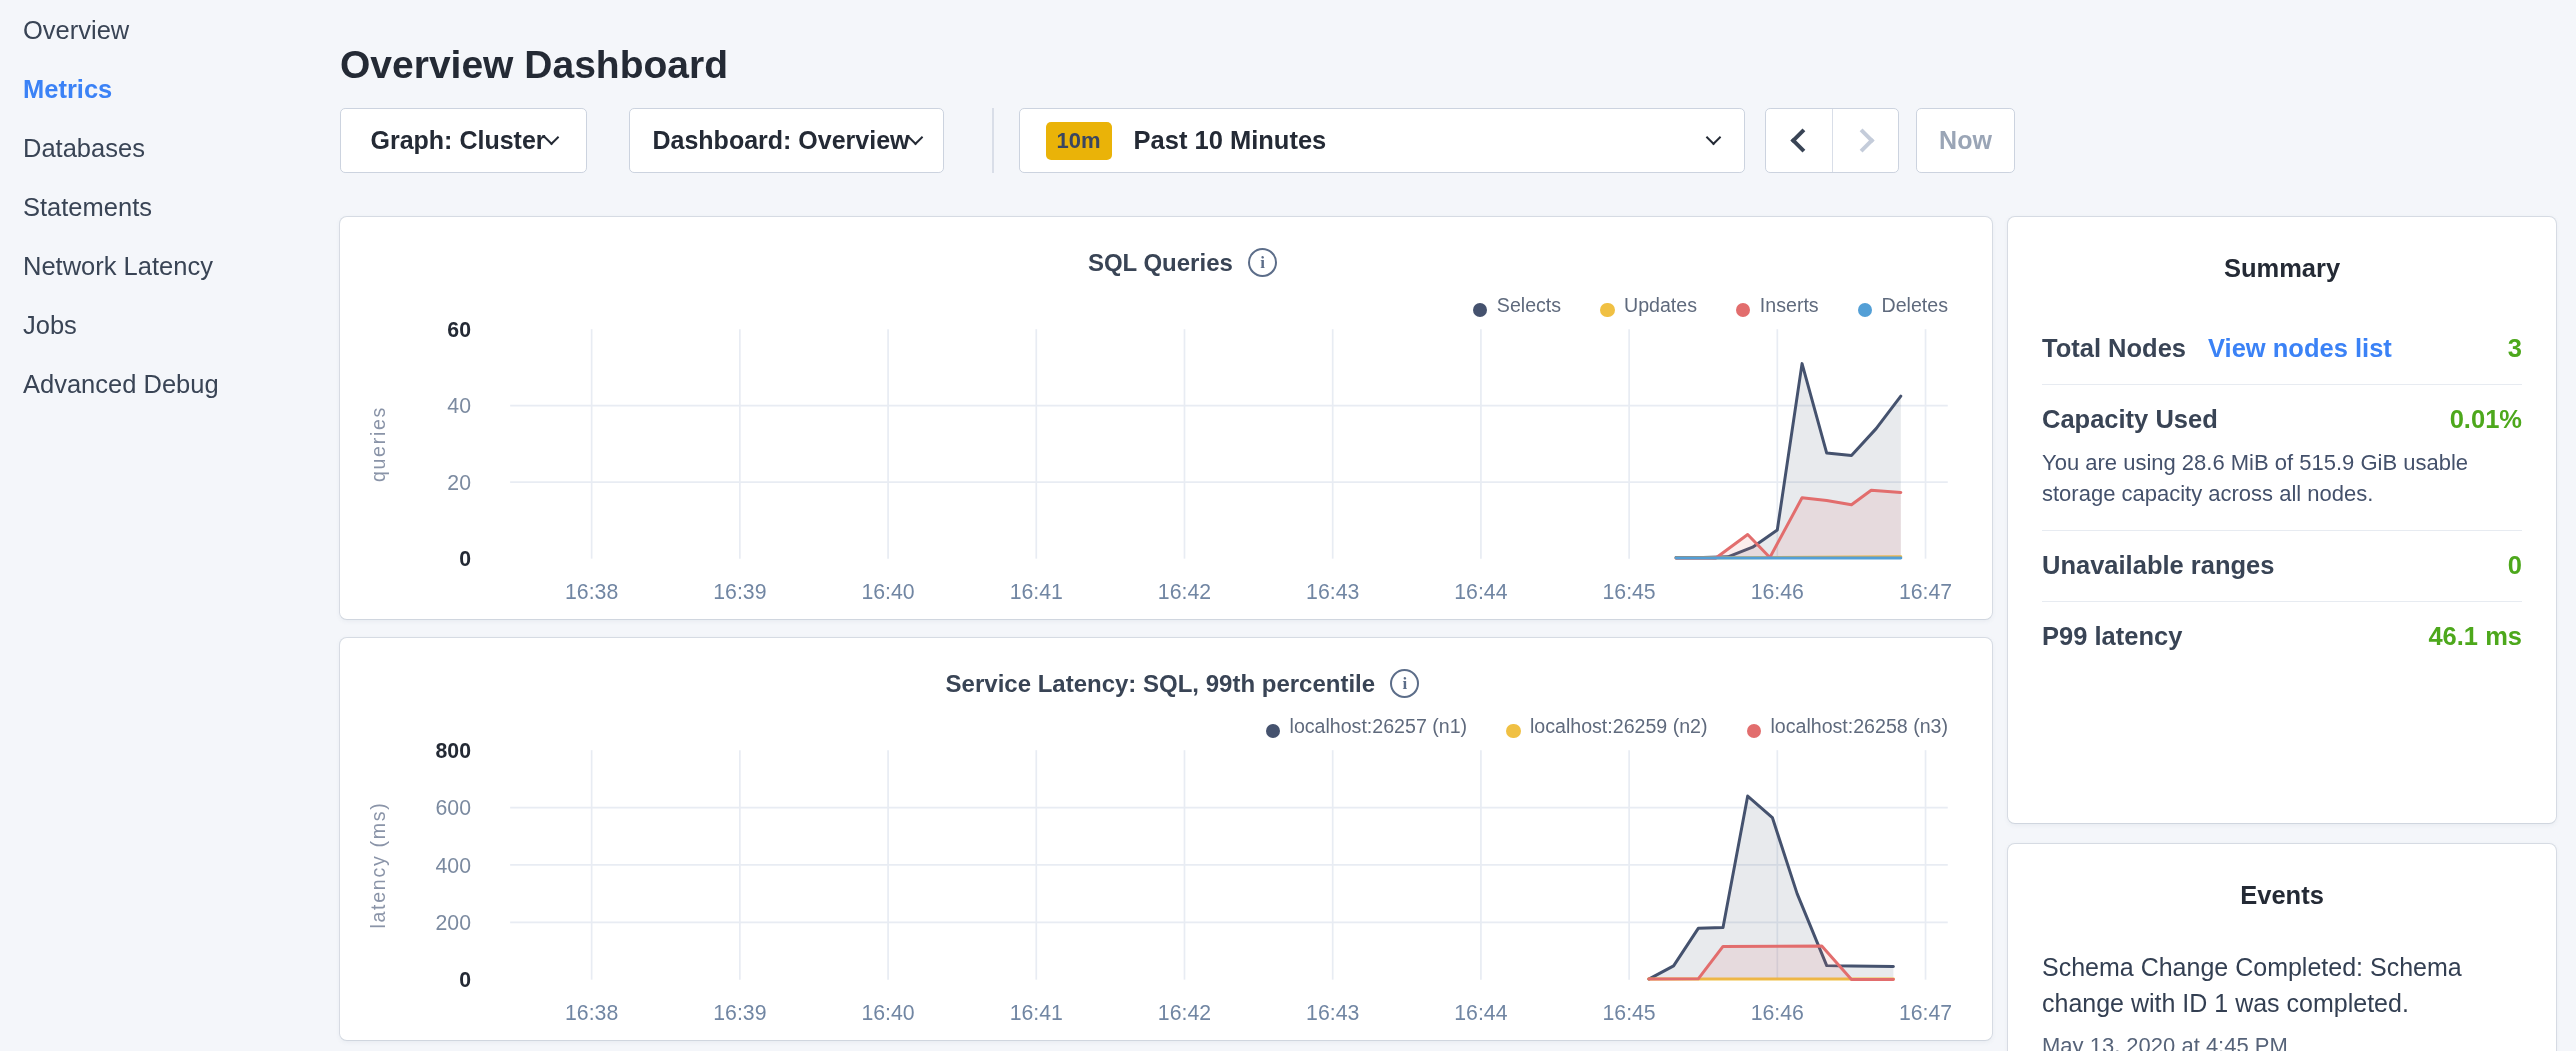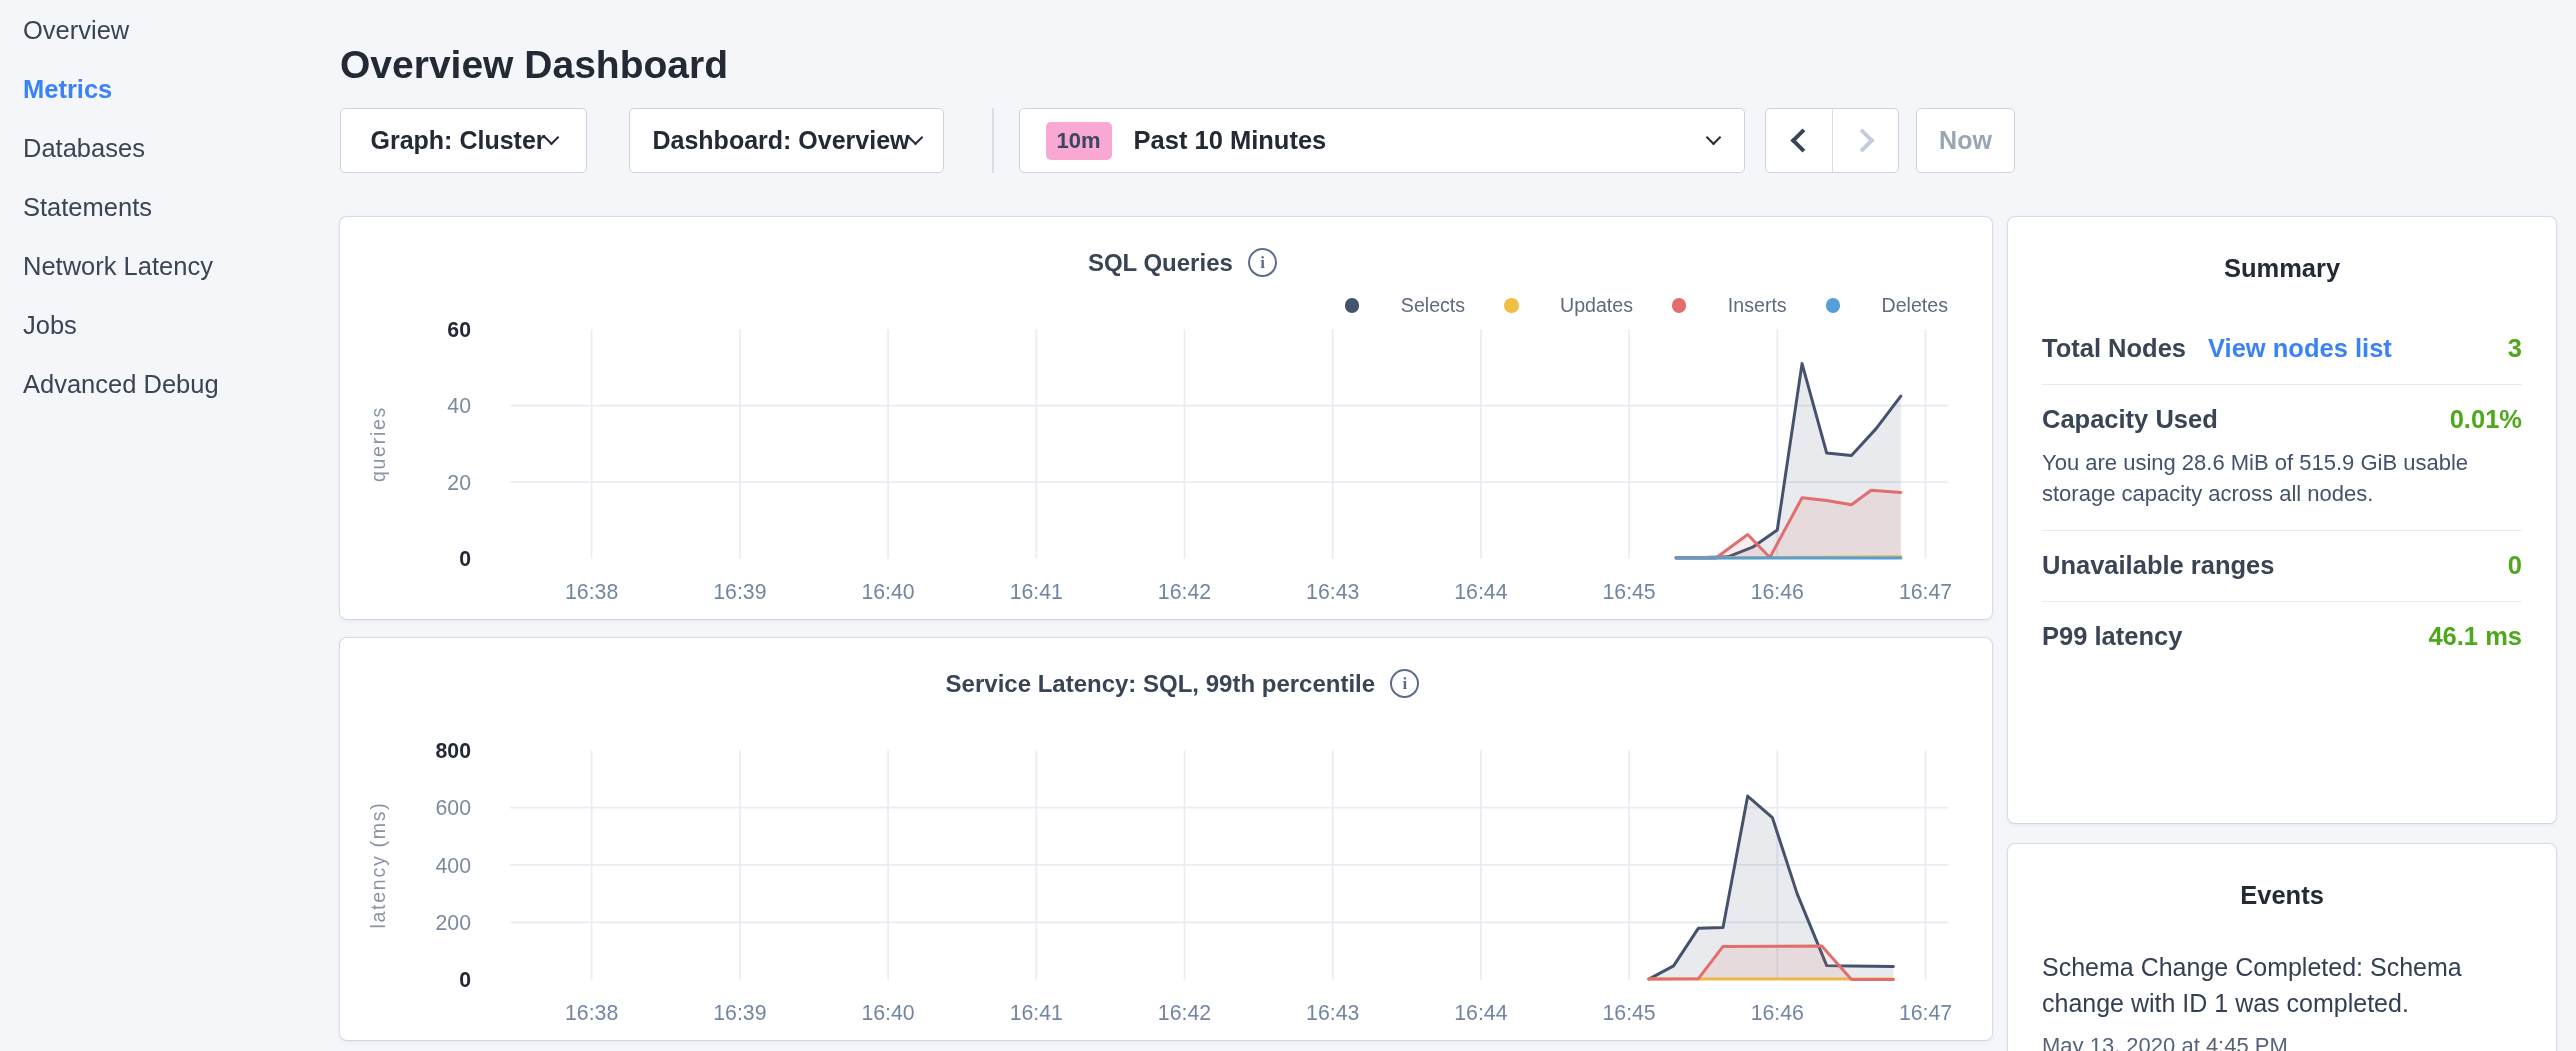--- a/index.html
+++ b/index.html
@@ -21,21 +21,21 @@
   .nav-item.active{color:var(--link-blue);font-weight:bold;}
   
   .page-title{position:absolute;left:340px;top:17px;font-size:39px;font-weight:bold;color:var(--text-dark);}
   .ctl{position:absolute;top:108px;height:65px;background:var(--card-bg);
     border:1.7px solid var(--border);border-radius:5.1px;display:flex;align-items:center;
     justify-content:center;font-size:25px;font-weight:bold;color:var(--text-dark);cursor:pointer;}
   #graph-btn{left:340px;width:247px;}
   #dashboard-btn{left:629px;width:315px;}
   .vdivider{position:absolute;left:992px;top:108px;width:1.7px;height:65px;background:#d9dee8;}
   #time-select{left:1019px;width:726px;justify-content:flex-start;padding:0 25.5px;}
-  .time-chip{background:#f9a8d4;border-radius:5.1px;padding:6px 11px;font-size:22px;
+  .time-chip{background:#eab308;border-radius:5.1px;padding:6px 11px;font-size:22px;
     font-weight:bold;color:#3a4660;margin-right:22px;}
   .time-label{flex:1;text-align:left;font-size:25.5px;font-weight:bold;color:var(--text-dark);}
   .chev{display:inline-block;width:11px;height:11px;border-right:2.6px solid currentColor;
     border-bottom:2.6px solid currentColor;transform:rotate(45deg);margin-top:-5.1px;}
   #arrow-group{left:1765px;width:134px;padding:0;cursor:default;}
   .arrow-half{width:50%;height:100%;display:flex;align-items:center;justify-content:center;cursor:pointer;}
   .arrow-half + .arrow-half{border-left:1.7px solid #d9dee8;}
   .chev-left{display:inline-block;width:17px;height:17px;border-left:4.3px solid #394455;
     border-bottom:4.3px solid #394455;transform:rotate(45deg);margin-left:6.8px;}
   .chev-right{display:inline-block;width:17px;height:17px;border-right:4.3px solid #c4ccda;
@@ -49,21 +49,21 @@
   #summary-card{left:2008px;top:217px;width:548px;height:606px;}
   #events-card{left:2008px;top:844px;width:548px;height:281px;}
   
   .chart-title{position:absolute;top:31px;left:0;right:0;display:flex;align-items:center;
     justify-content:center;gap:15.3px;font-size:24px;font-weight:bold;color:var(--text-navy);margin-left:33px;}
   .info-icon{width:29px;height:29px;border:2.6px solid #5c6d89;border-radius:50%;color:#5c6d89;
     font-size:17px;font-weight:bold;display:inline-flex;align-items:center;justify-content:center;
     font-family:"Liberation Serif",serif;cursor:pointer;}
   .legend{position:absolute;top:77px;right:44px;display:flex;gap:39px;align-items:center;
     font-size:19.6px;color:var(--text-gray);}
-  .legend-item{display:flex;align-items:center;cursor:pointer;gap:32px;}
+  .legend-item{display:flex;align-items:flex-end;cursor:pointer;}
   .legend-dot{width:14.5px;height:14.5px;border-radius:50%;margin-right:9.4px;flex:0 0 auto;}
   .ylabel{position:absolute;left:38px;top:227px;transform:translate(-50%,-50%) rotate(-90deg);
     font-size:19.6px;letter-spacing:1.7px;color:#8a94a8;white-space:nowrap;}
   .plot-svg{position:absolute;left:0;top:0;width:100%;height:100%;}
   .plot-svg text{font-family:"Liberation Sans",sans-serif;}
   
   .panel-title{padding-top:37px;text-align:center;font-size:25.5px;font-weight:bold;color:var(--text-dark);}
   .summary-body{padding:0 34px;margin-top:31px;}
   .srow{padding:20.4px 0;}
   .srow + .srow{border-top:1.7px solid var(--divider);}
@@ -178,20 +178,34 @@
       <polyline points="1570.6,401.6 1617.0,401.6 1654.8,373.6 1680.9,400.6 1718.7,330.4 1747.7,333.6 1776.8,338.6 1800.0,321.5 1834.8,324.1" fill="none" stroke="#e26d6d" stroke-width="3.5" stroke-linejoin="round" stroke-linecap="round"></polyline>
       <polyline points="1570.6,401.3 1834.8,401.3" fill="none" stroke="#539fd6" stroke-width="3.5" stroke-linejoin="round" stroke-linecap="round"></polyline>
     </svg>
 </section>
 
 <section class="card" id="latency-card">
   <div class="chart-title">
     <span>Service Latency: SQL, 99th percentile</span>
     <span class="info-icon">i</span>
   </div>
+  <div class="legend" id="legend-1">
+      <span class="legend-item">
+        <span class="legend-dot" style="background: rgb(69, 82, 110);"></span>
+        <span>localhost:26257 (n1)</span>
+      </span>
+      <span class="legend-item">
+        <span class="legend-dot" style="background: rgb(240, 192, 67);"></span>
+        <span>localhost:26259 (n2)</span>
+      </span>
+      <span class="legend-item">
+        <span class="legend-dot" style="background: rgb(226, 109, 109);"></span>
+        <span>localhost:26258 (n3)</span>
+      </span>
+    </div>
   <span class="ylabel">latency (ms)</span>
   <svg class="plot-svg" id="plot-1" viewBox="0 0 1942 473" preserveAspectRatio="none">
       <line x1="295.82474226804123" x2="295.82474226804123" y1="132" y2="402" stroke="#e8ecf3" stroke-width="2"></line>
       <line x1="470.05154639175254" x2="470.05154639175254" y1="132" y2="402" stroke="#e8ecf3" stroke-width="2"></line>
       <line x1="644.2783505154639" x2="644.2783505154639" y1="132" y2="402" stroke="#e8ecf3" stroke-width="2"></line>
       <line x1="818.5051546391752" x2="818.5051546391752" y1="132" y2="402" stroke="#e8ecf3" stroke-width="2"></line>
       <line x1="992.7319587628866" x2="992.7319587628866" y1="132" y2="402" stroke="#e8ecf3" stroke-width="2"></line>
       <line x1="1166.958762886598" x2="1166.958762886598" y1="132" y2="402" stroke="#e8ecf3" stroke-width="2"></line>
       <line x1="1341.1855670103093" x2="1341.1855670103093" y1="132" y2="402" stroke="#e8ecf3" stroke-width="2"></line>
       <line x1="1515.4123711340205" x2="1515.4123711340205" y1="132" y2="402" stroke="#e8ecf3" stroke-width="2"></line>

